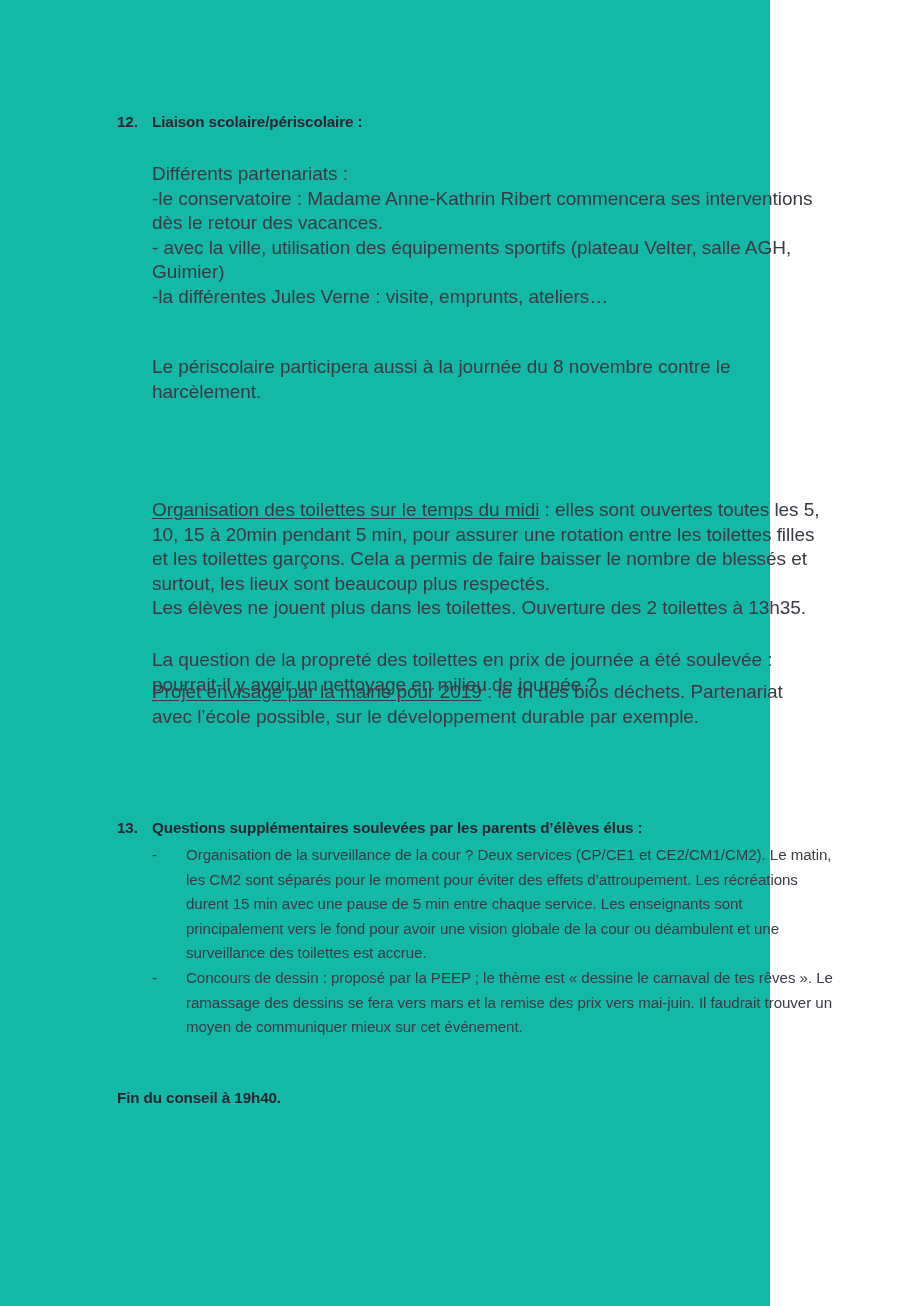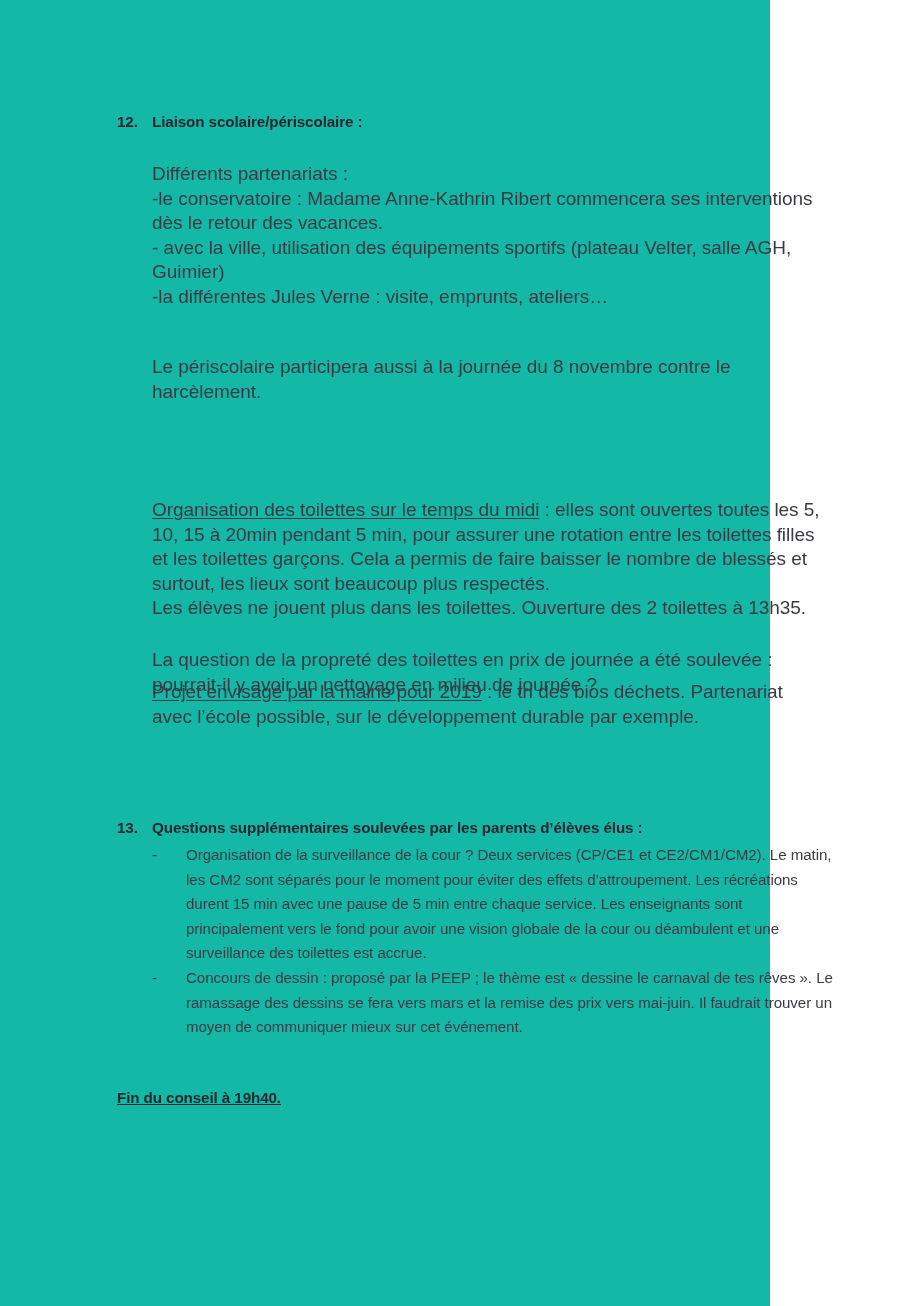--- a/index.html
+++ b/index.html
@@ -84,21 +84,20 @@
 
   
   .closing {
     position: absolute;
     left: 117px;
     font-weight: bold;
     font-size: 15.2px;
     color: #262630;
     letter-spacing: -0.1px;
     white-space: nowrap;
-    text-decoration: underline;
   }
 </style>
 </head>
 <body>
 
 <div class="page">
 
   <div class="section-heading" style="top:113px;">
     <span class="num">12.</span><span>Liaison scolaire/périscolaire :</span>
   </div>

